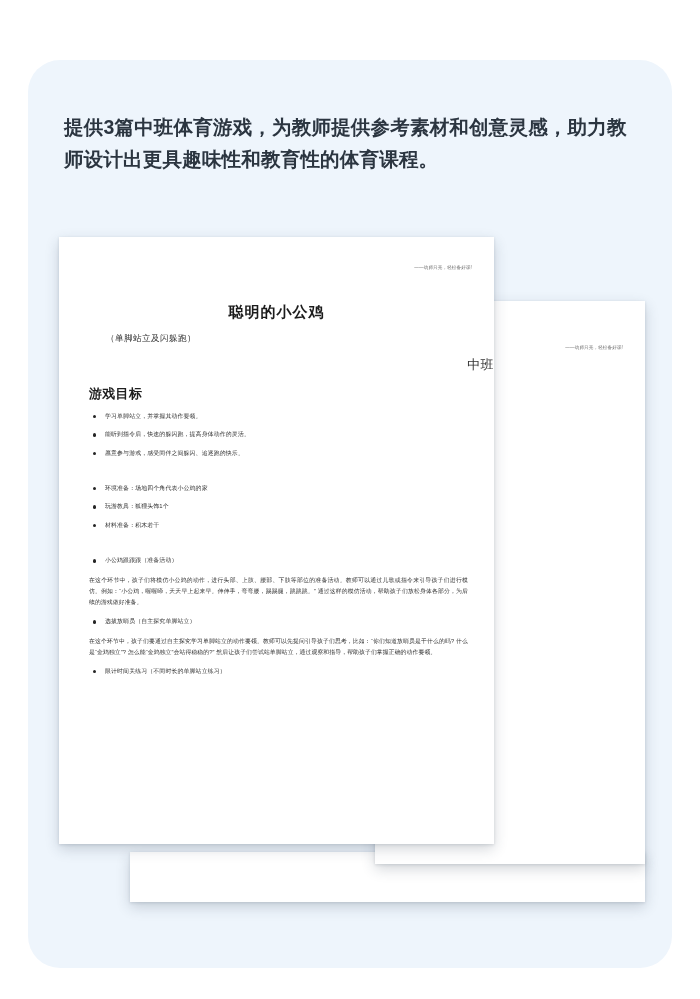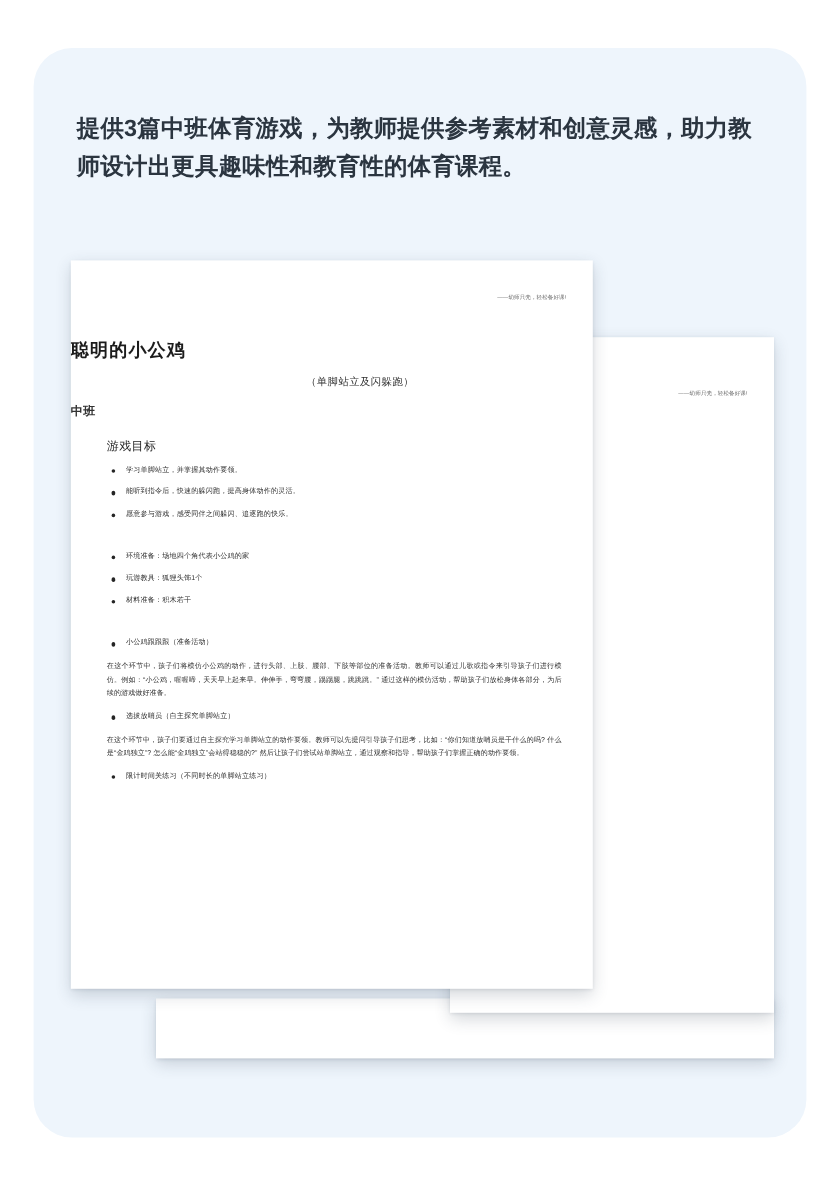--- a/index.html
+++ b/index.html
@@ -21,21 +21,21 @@
     inset: 0;
     width: 700px;
     height: 999px;
     background: #ffffff;
   }
 
   
   .card {
     position: absolute;
     left: 28px;
-    top: 40px;
+    top: 60px;
     width: 644px;
     height: 908px;
     background: #eef5fc;
     border-radius: 32px;
     overflow: hidden;
   }
 
   
   .headline {
     position: absolute;
@@ -109,58 +109,58 @@
     color: #6a6a6a;
     letter-spacing: 0.1px;
     white-space: nowrap;
   }
 
   .doc-title {
     position: absolute;
     left: 0;
     right: 0;
     top: 66px;
+    text-align: center;
     font-size: 15px;
     font-weight: 700;
     color: #1c1c1c;
     letter-spacing: 1px;
   }
   .doc-subtitle {
     position: absolute;
     left: 0;
     right: 0;
     top: 96px;
-    text-align: center;
+    text-align: left;
     font-size: 8.6px;
     color: #303030;
     letter-spacing: 0.4px;
     padding-left: 47px;
   }
   .doc-grade {
     position: absolute;
     left: 0;
     right: 0;
     top: 119px;
-    text-align: left;
-    font-size: 10px;
+    text-align: right;
+    font-size: 13px;
     color: #333333;
     letter-spacing: 0.4px;
-    font-weight: bold;
   }
 
   .doc-body {
     position: absolute;
     left: 30px;
     right: 26px;
     top: 148px;
   }
 
   .sec-h {
-    font-size: 10px;
-    font-weight: 400;
+    font-size: 13px;
+    font-weight: 700;
     color: #1f1f1f;
     margin: 0 0 9px 0;
     letter-spacing: 0.3px;
   }
   .sec-gap { height: 17px; }
 
   ul.bullets {
     list-style: none;
     margin: 0;
     padding: 0;

